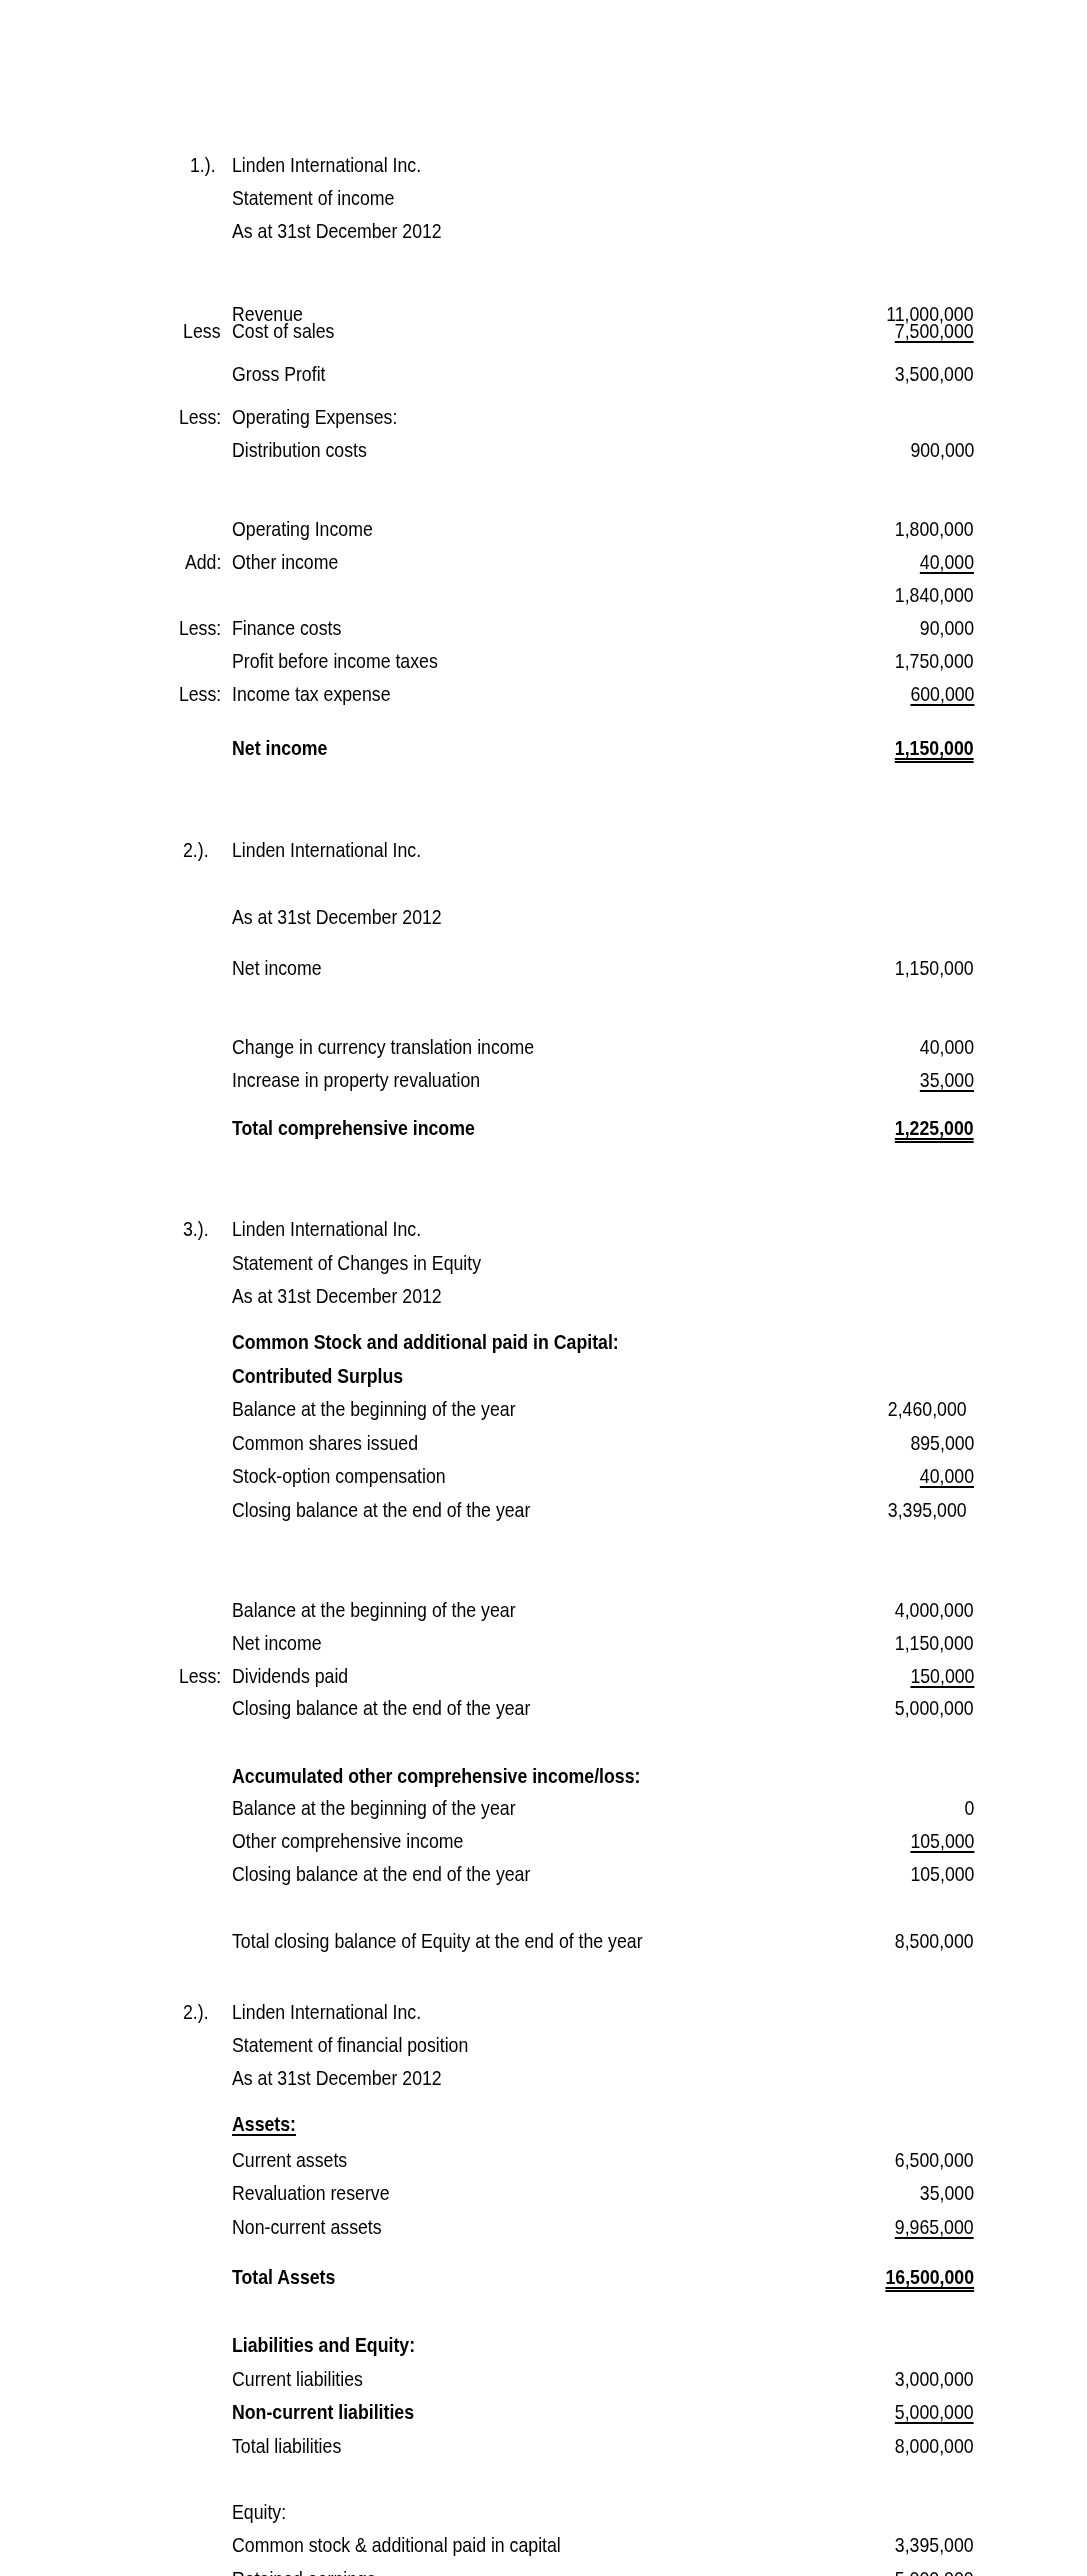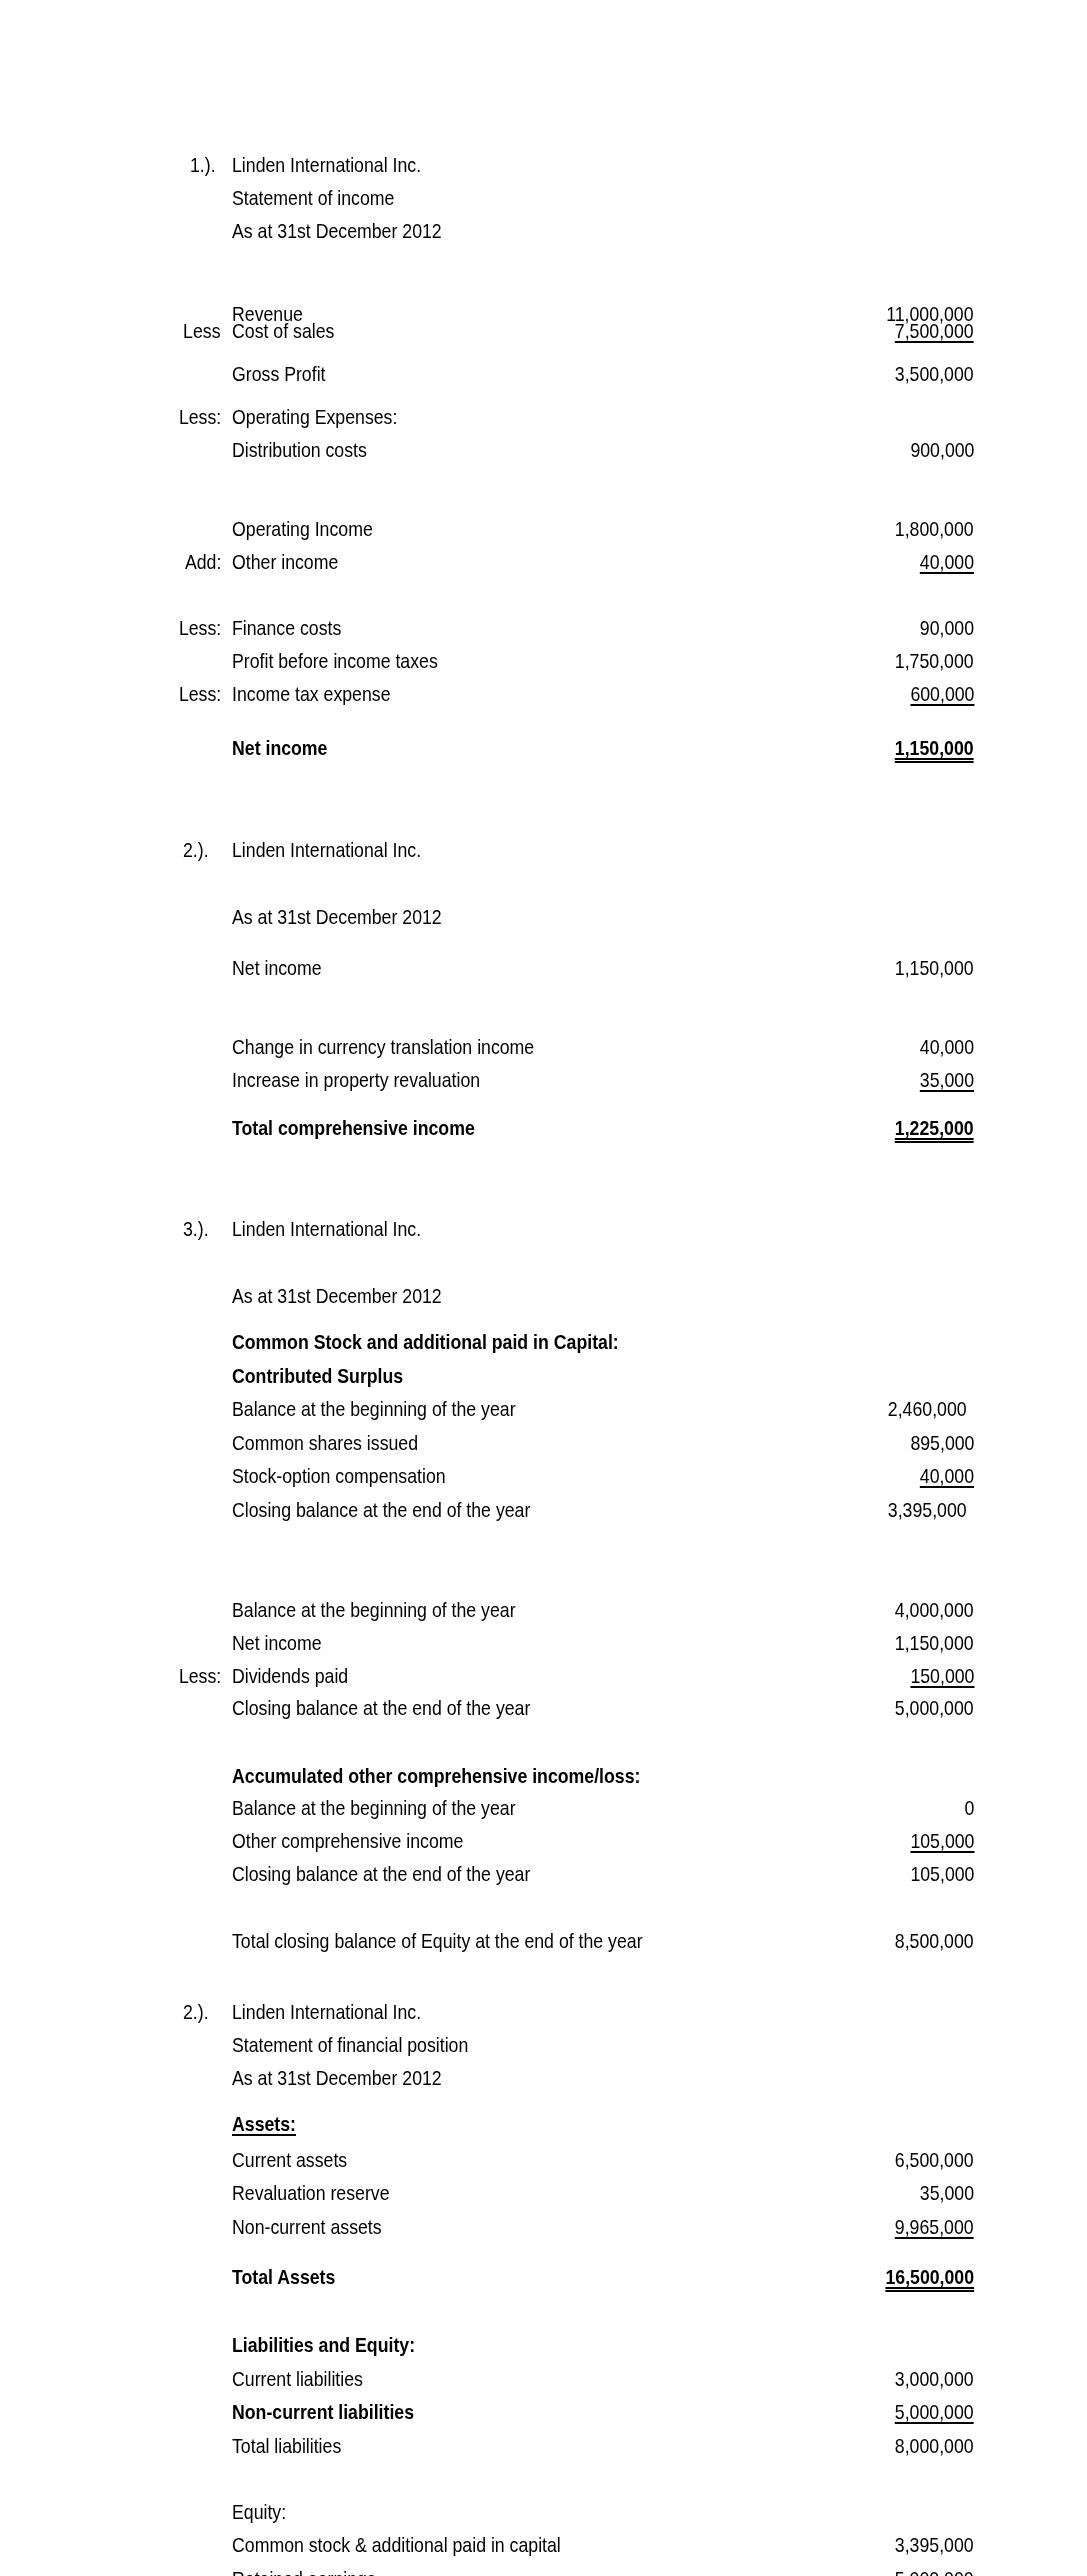--- a/index.html
+++ b/index.html
@@ -82,20 +82,23 @@
   </div>
   <div class="row" style="top:515px">
     <span class="label">Operating Income</span>
     <span class="amount">1,800,000</span>
   </div>
   <div class="row" style="top:548px">
     <span class="prefix">Add:</span>
     <span class="label">Other income</span>
     <span class="amount ul">40,000</span>
   </div>
+  <div class="row" style="top:581px">
+    <span class="amount">1,840,000</span>
+  </div>
   <div class="row" style="top:614px">
     <span class="prefix">Less:</span>
     <span class="label">Finance costs</span>
     <span class="amount">90,000</span>
   </div>
   <div class="row" style="top:647px">
     <span class="label">Profit before income taxes</span>
     <span class="amount">1,750,000</span>
   </div>
   <div class="row" style="top:680px">
@@ -130,20 +133,23 @@
   </div>
   <div class="row bold" style="top:1114px">
     <span class="label">Total comprehensive income</span>
     <span class="amount dul">1,225,000</span>
   </div>
 
   <div class="row" style="top:1215px">
     <span class="head-num" style="left:183px">3.).</span>
     <span class="label">Linden International Inc.</span>
   </div>
+  <div class="row" style="top:1249px">
+    <span class="label">Statement of Changes in Equity</span>
+  </div>
   <div class="row" style="top:1282px">
     <span class="label">As at 31st December 2012</span>
   </div>
 
   <div class="row bold" style="top:1328px">
     <span class="label">Common Stock and additional paid in Capital:</span>
   </div>
   <div class="row bold" style="top:1362px">
     <span class="label">Contributed Surplus</span>
   </div>

